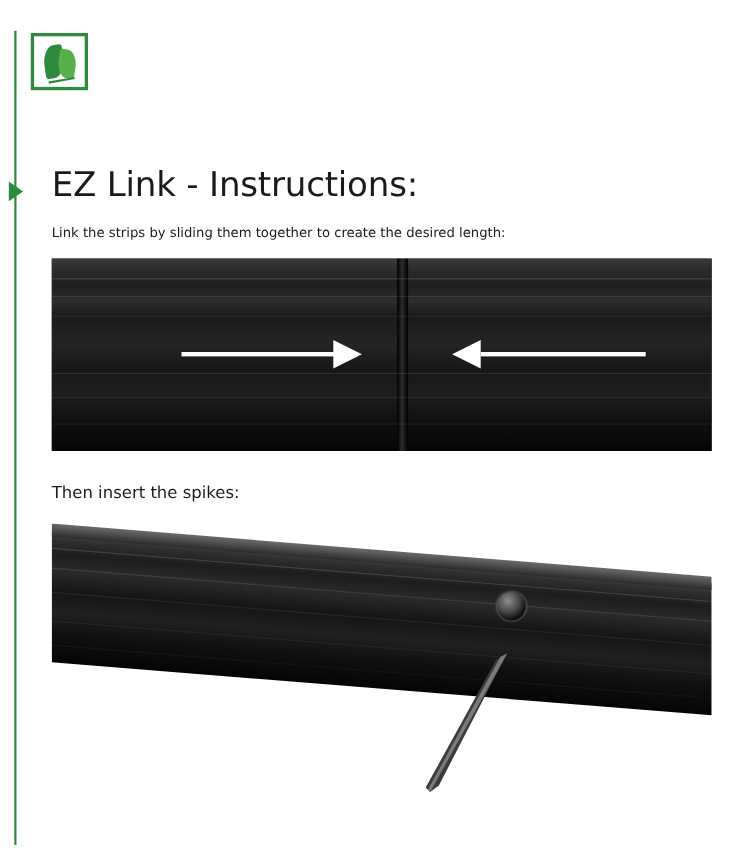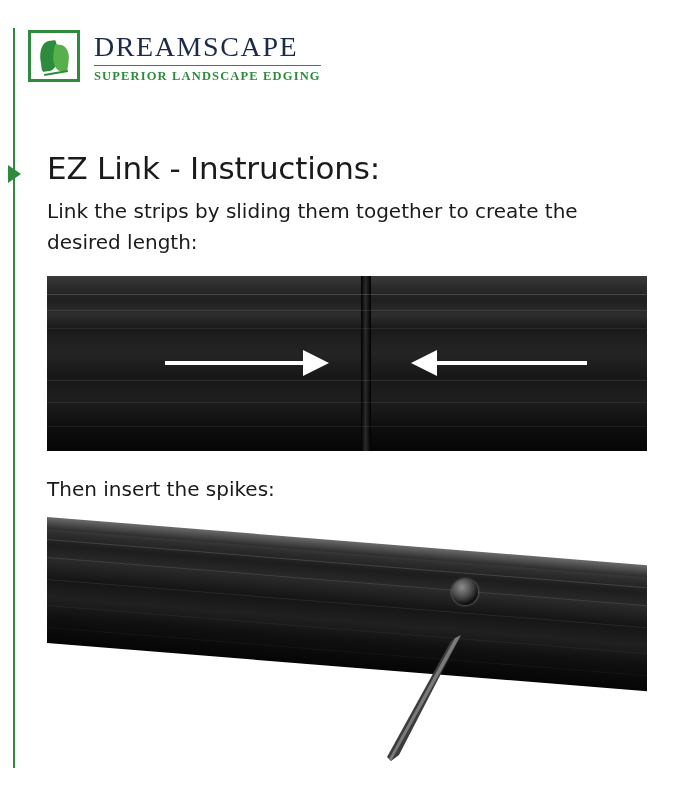--- a/index.html
+++ b/index.html
@@ -116,29 +116,29 @@
   h1.title {
     font-family: "DejaVu Sans", sans-serif;
     font-size: 31px;
     font-weight: normal;
     color: #1a1a1a;
     margin: 0 0 10px 0;
     letter-spacing: -0.2px;
   }
   p.lede {
     font-family: "DejaVu Sans", sans-serif;
-    font-size: 20px;
+    font-size: 12px;
     line-height: 31px;
     color: #1a1a1a;
-    margin: 0 0 18px 0;
+    margin: 0 0 8px 0;
     max-width: 570px;
   }
   p.subcap {
     font-family: "DejaVu Sans", sans-serif;
-    font-size: 20px;
+    font-size: 15px;
     line-height: 28px;
     color: #1a1a1a;
     margin: 24px 0 14px 0;
   }
 
   
   .fig1 {
     position: relative;
     width: 600px;
     height: 175px;
@@ -255,24 +255,20 @@
 <body>
 
 <div class="left-rule"></div>
 <div class="left-arrow"></div>
 
 <div class="header">
   <div class="logo-mark">
     <div class="leaf-a"></div>
     <div class="leaf-b"></div>
     <div class="stem"></div>
-  </div>
-  <div class="logo-text">
-    <div class="brand">DREAMSCAPE</div>
-    <div class="tagline">SUPERIOR LANDSCAPE EDGING</div>
   </div>
 </div>
 
 <div class="content">
 
   <h1 class="title">EZ Link - Instructions:</h1>
 
   <p class="lede">Link the strips by sliding them together to create the desired length:</p>
 
   <div class="fig1">

